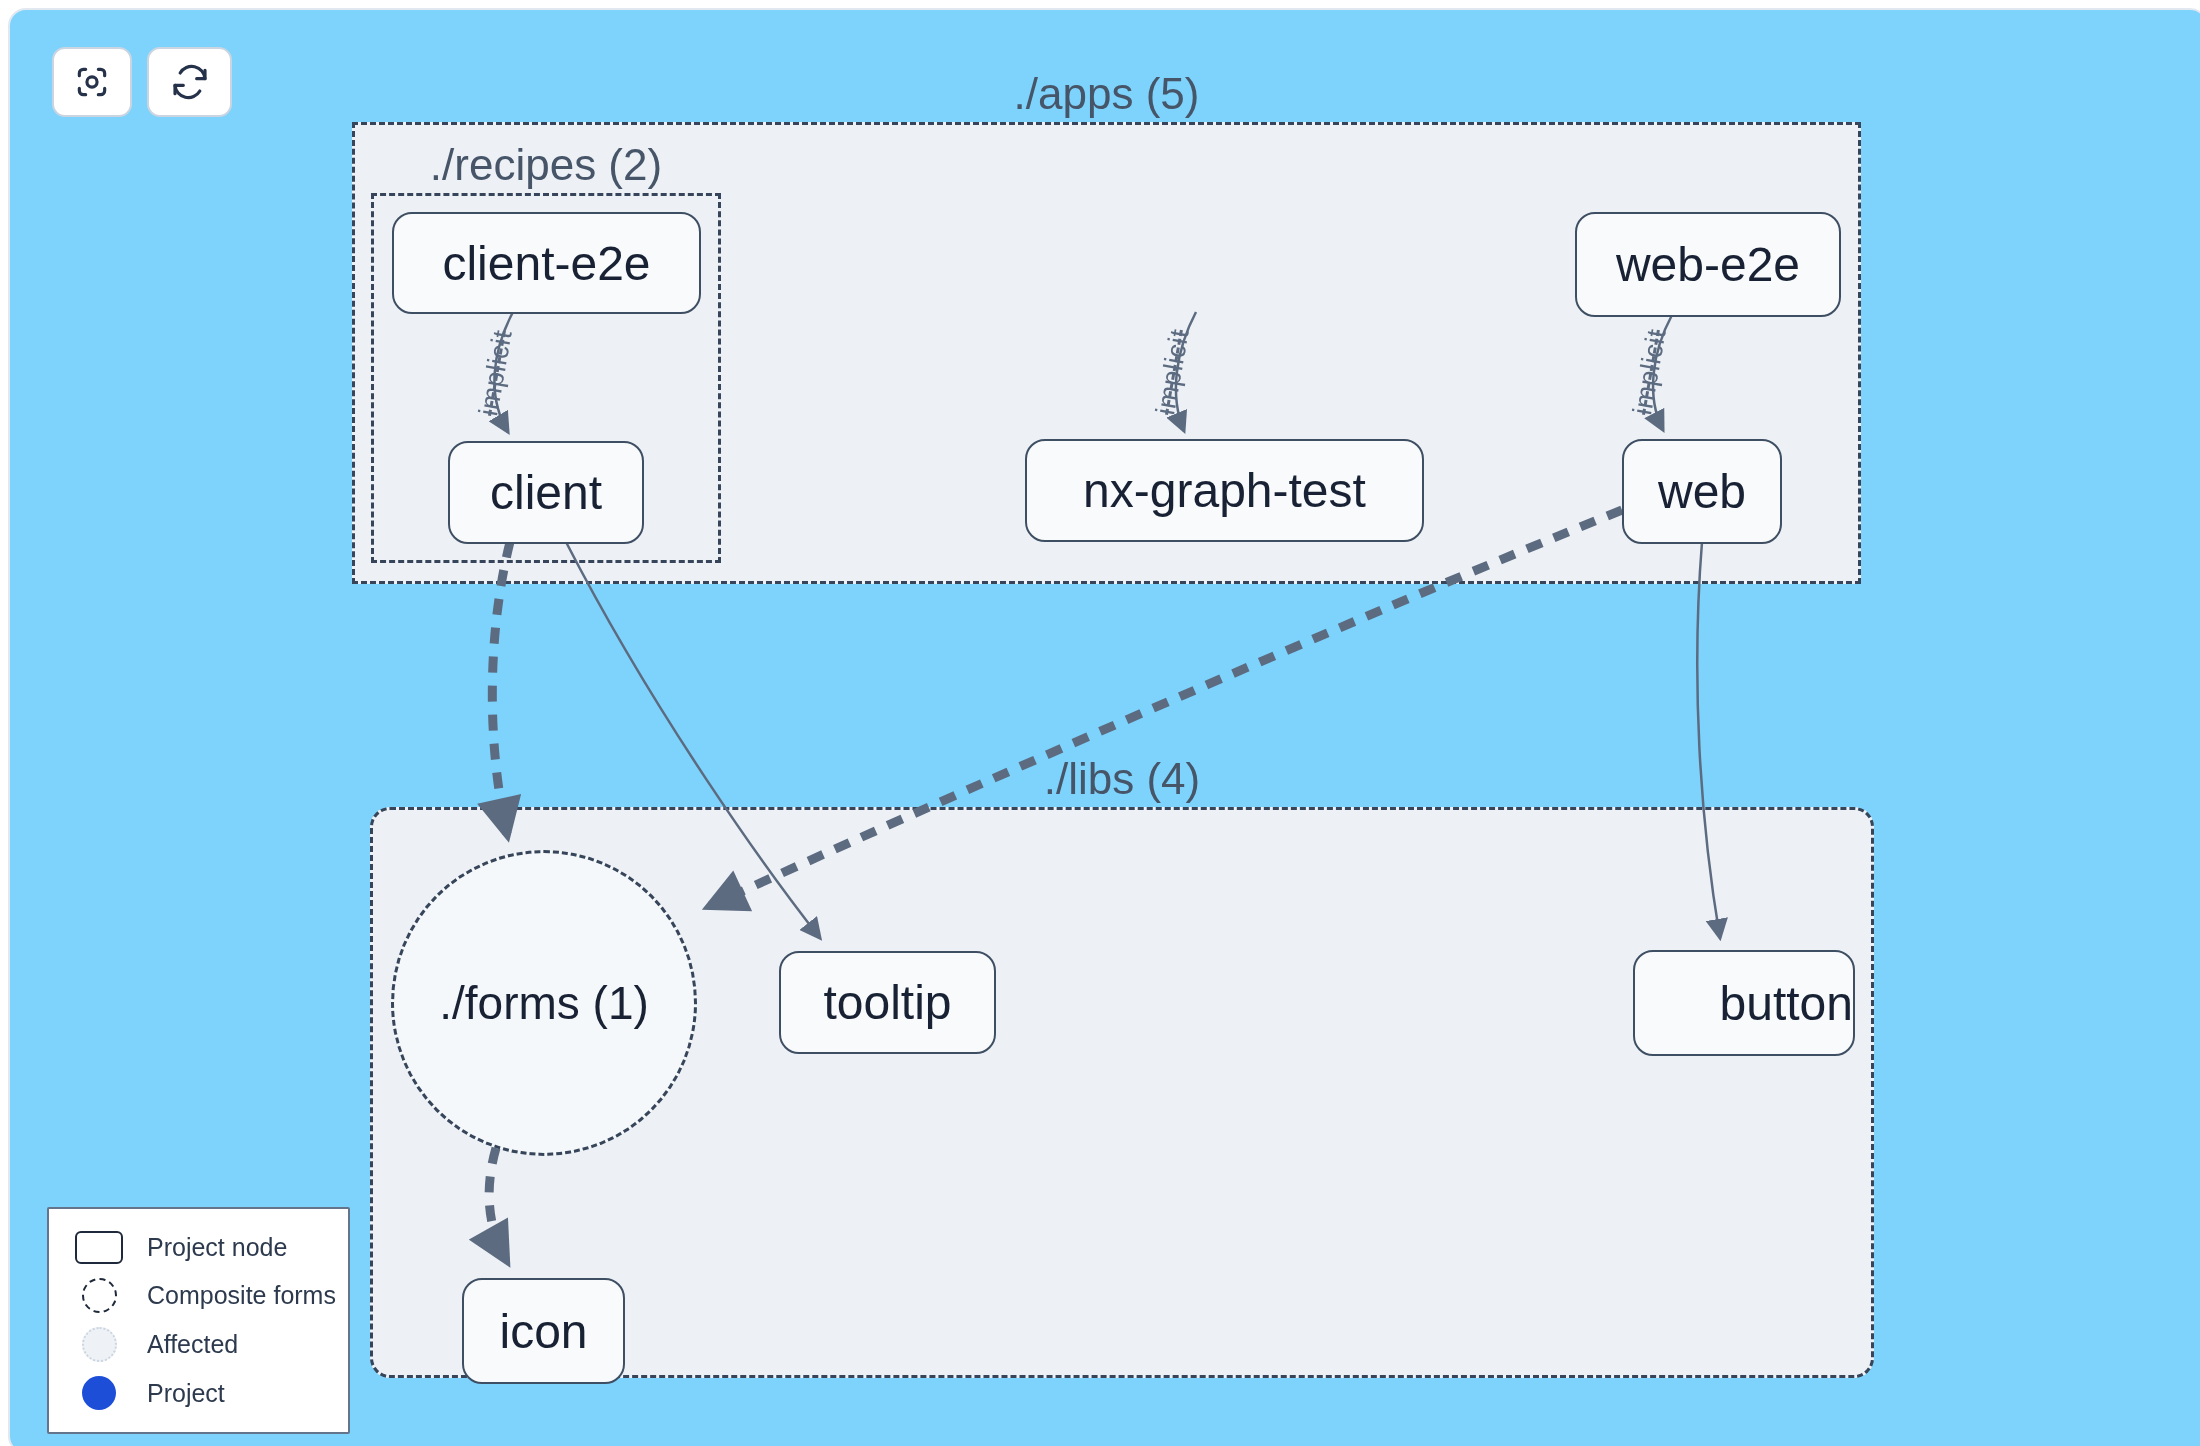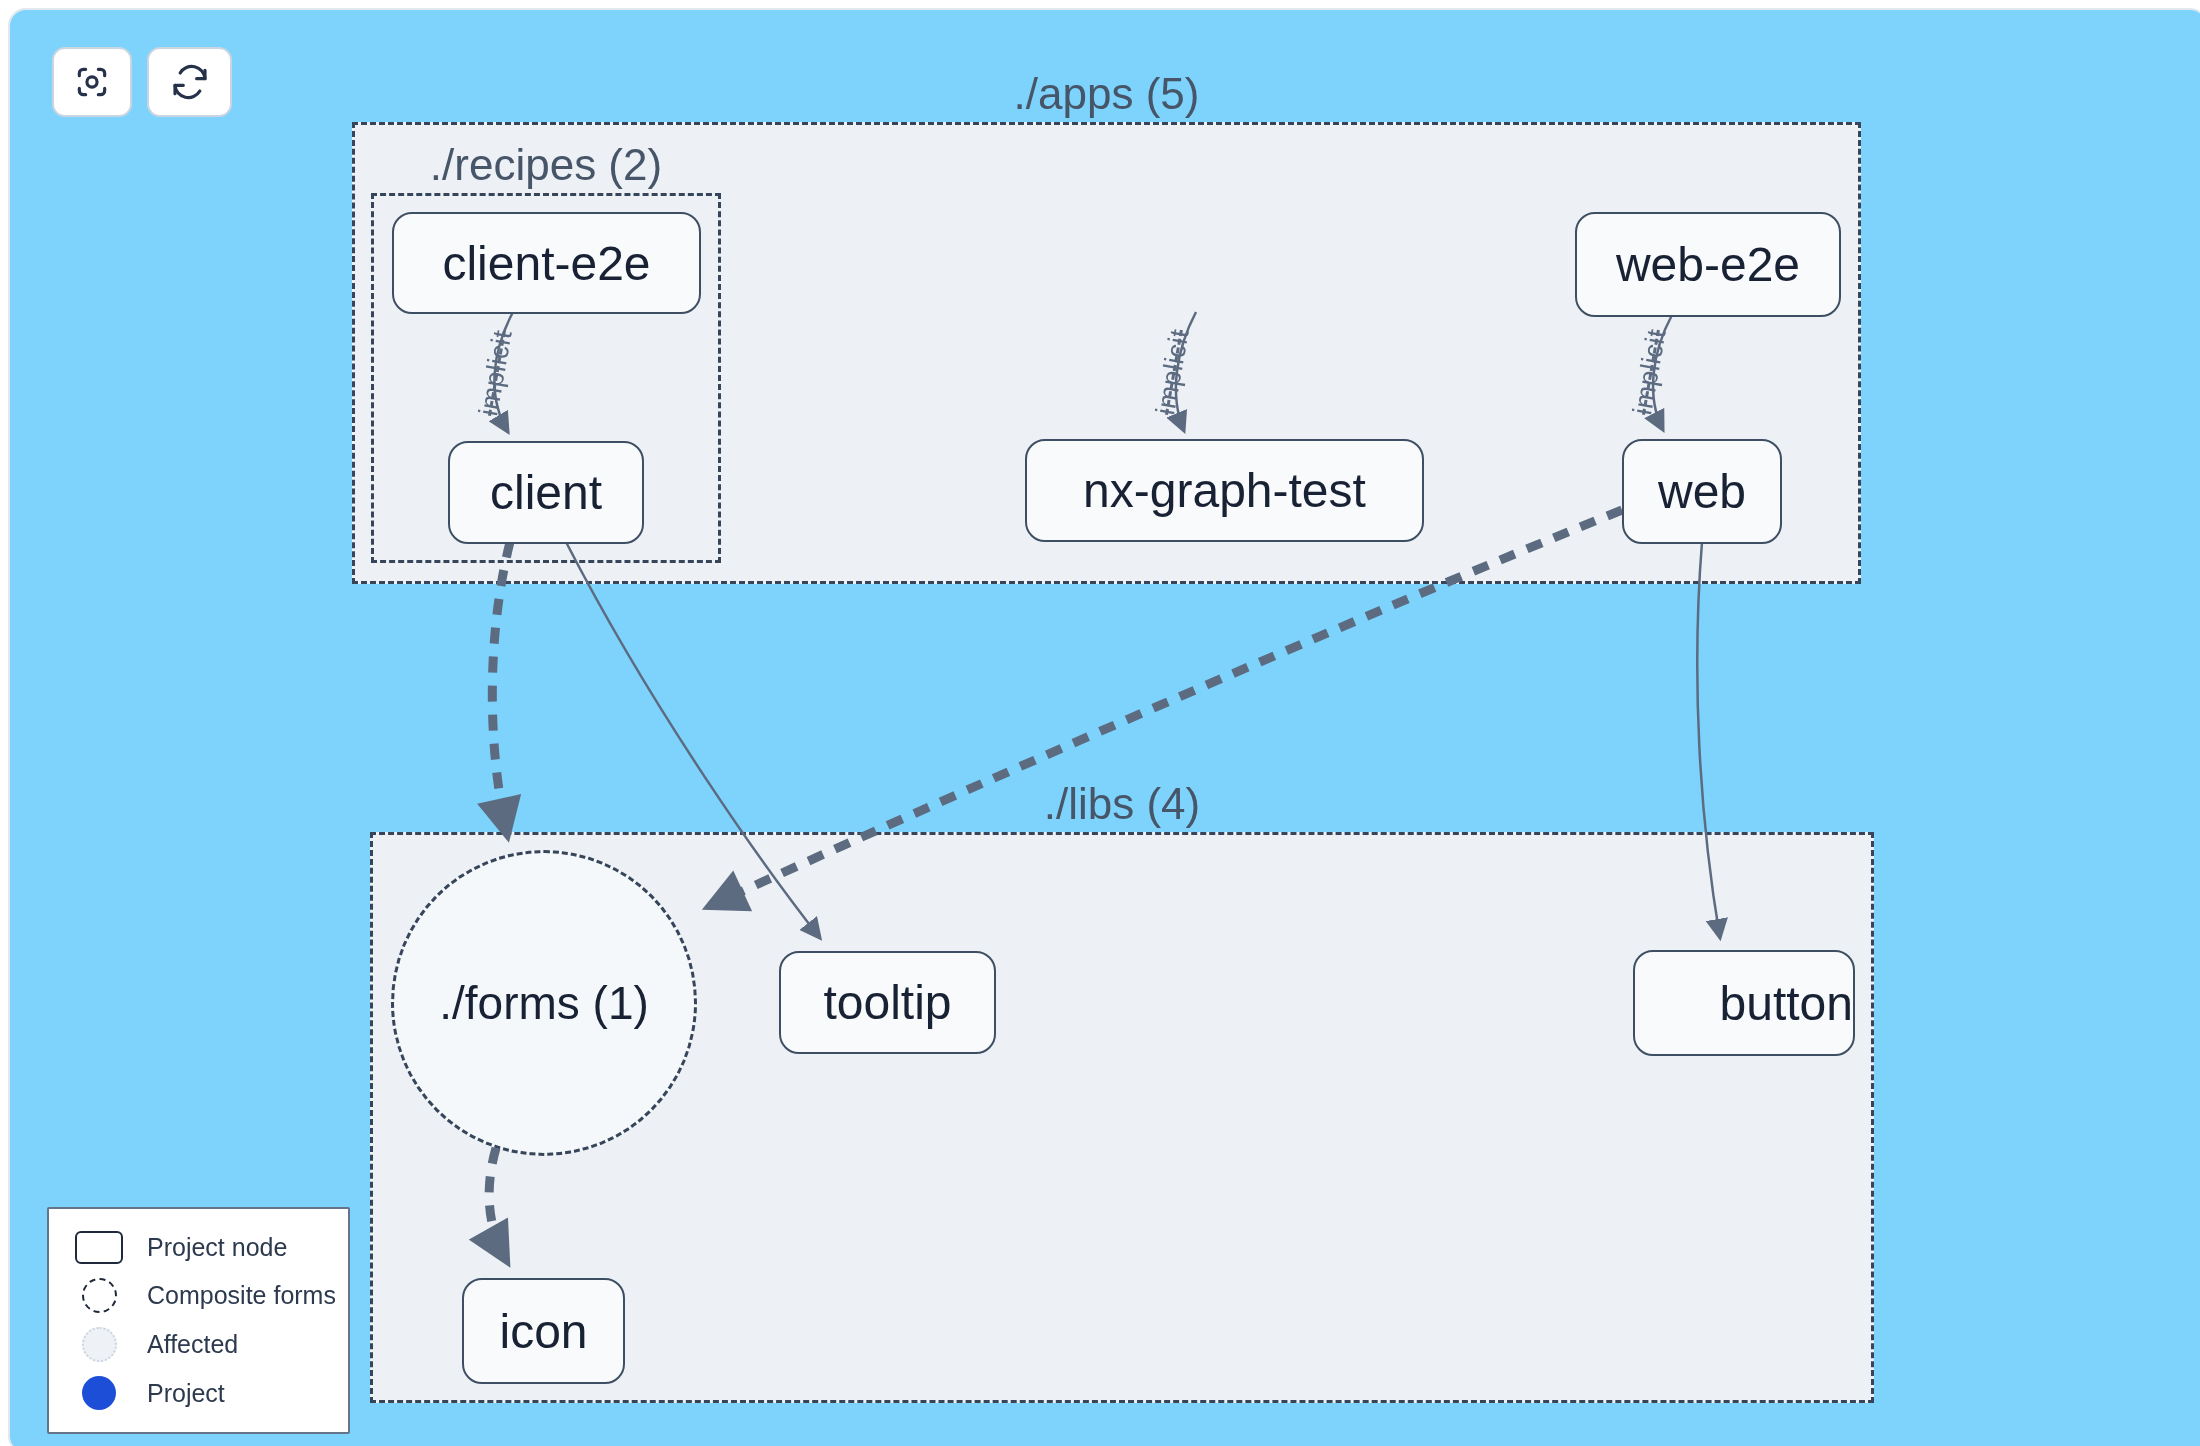--- a/index.html
+++ b/index.html
@@ -9,21 +9,21 @@
   .tool-btn{position:absolute;display:flex;align-items:center;justify-content:center;
     background:#ffffff;border:2px solid #cbd5e1;border-radius:13px;cursor:pointer;}
   .tool-btn svg{stroke:#25324a;}
   #btn-focus{left:42px;top:37px;width:76px;height:66px;}
   #btn-refresh{left:137px;top:37px;width:81px;height:66px;}
 
   
   .group{position:absolute;border:3px dashed #36455a;background:#edf1f6;}
   #group-apps{left:342px;top:112px;width:1503px;height:456px;}
   #group-recipes{left:361px;top:183px;width:344px;height:364px;}
-  #group-libs{left:360px;top:822px;width:1498px;height:565px;}
+  #group-libs{left:360px;top:797px;width:1498px;height:565px;border-radius:20px;}
   .group-title{position:absolute;top:-56px;left:0;width:100%;text-align:center;
     font-size:44px;color:#475569;white-space:nowrap;}
 
   
   .node{position:absolute;display:flex;align-items:center;justify-content:center;
     background:#f8fafc;border:2.5px solid #3f4f63;border-radius:20px;
     font-size:48px;color:#182234;cursor:pointer;white-space:nowrap;z-index:6;}
   #node-client-e2e{left:382px;top:202px;width:305px;height:98px;}
   #node-client{left:438px;top:431px;width:192px;height:99px;}
   #node-nx-graph-test-e2e{left:958px;top:202px;width:520px;height:98px;}

